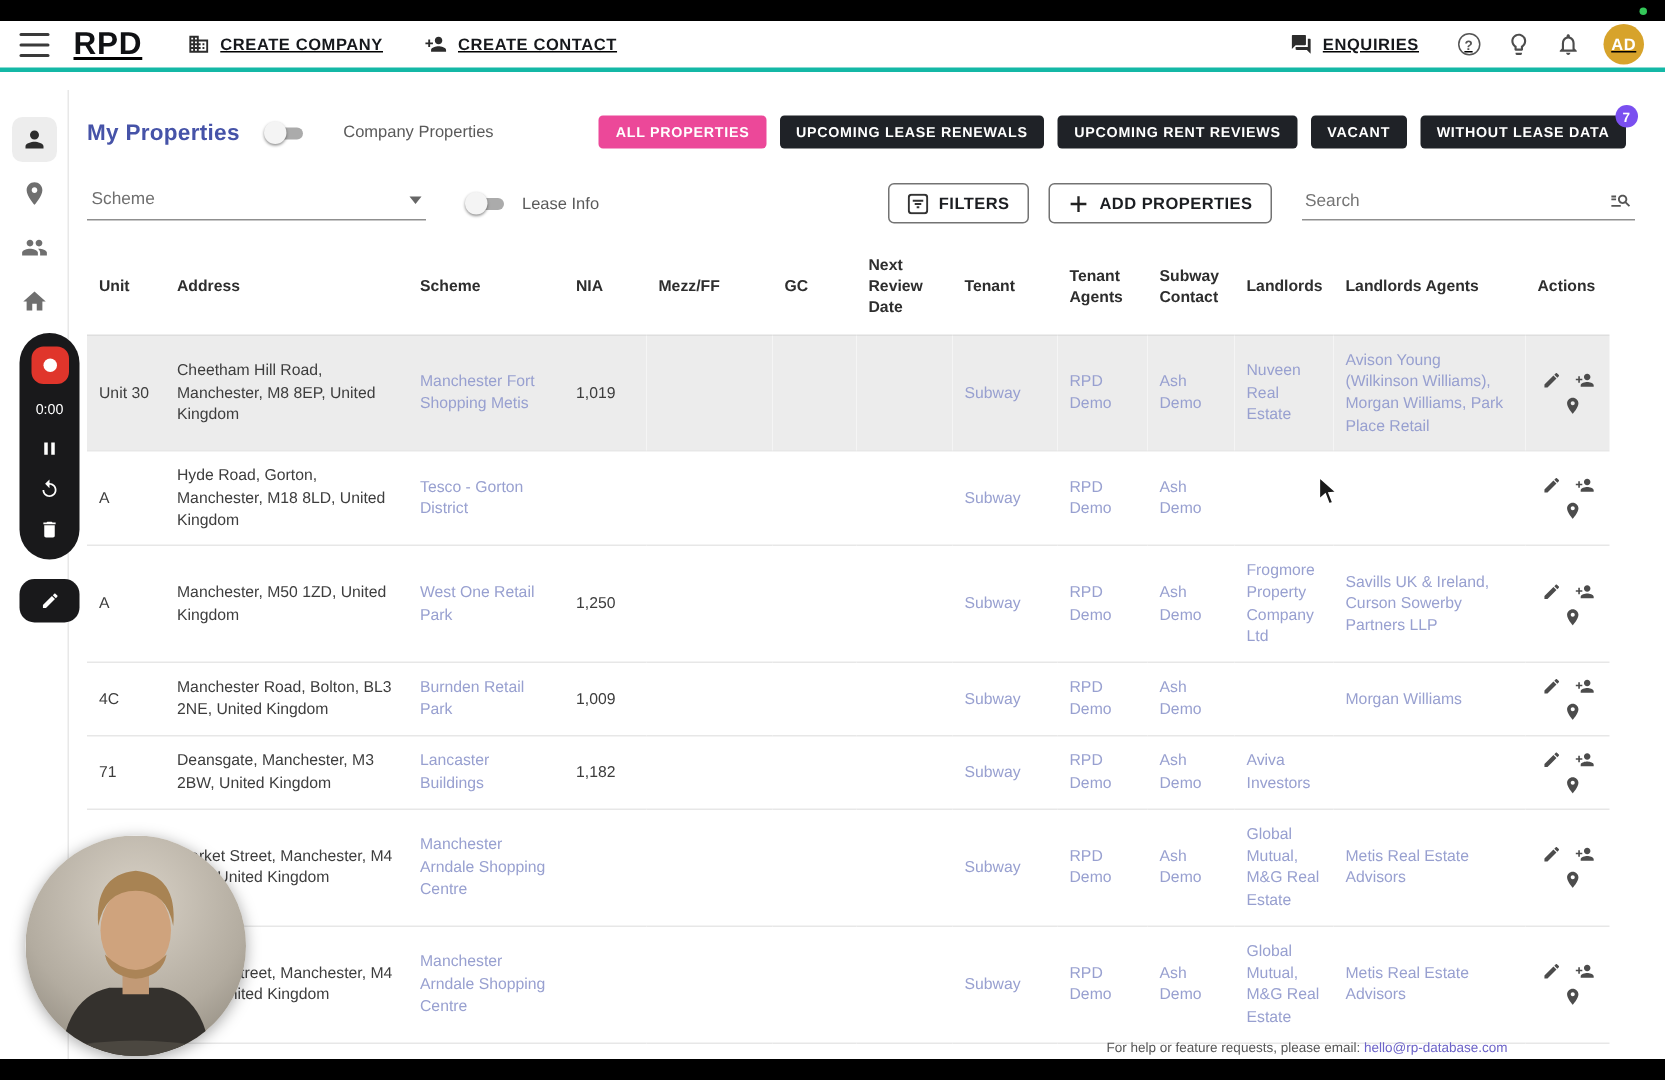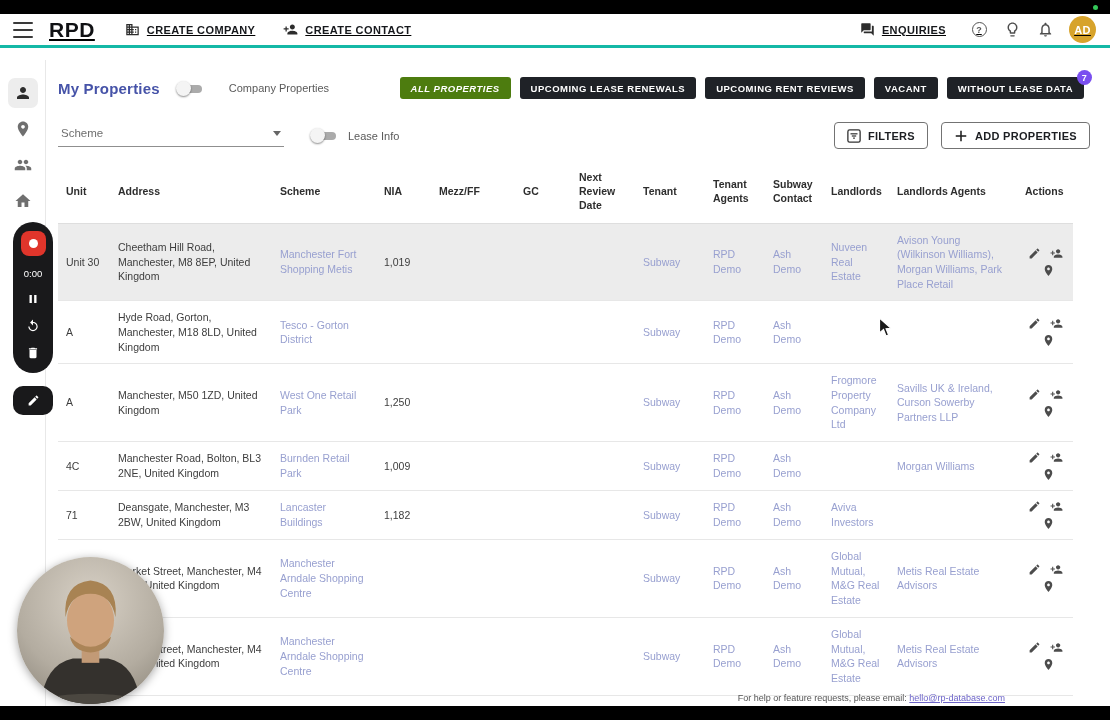--- a/index.html
+++ b/index.html
@@ -37,21 +37,21 @@
   .row1 { display:flex; align-items:center; margin:17px 26px 0 12px; }
   .page-title { font-size:15px; font-weight:700; color:#4653a8; letter-spacing:.2px; }
   .toggle-group { display:flex; align-items:center; gap:24px; margin-left:16px; }
   .toggle-label { font-size:11px; color:#5a5a5a; }
   .switch { position:relative; width:29px; height:15px; flex:0 0 auto; cursor:pointer; }
   .switch-track { position:absolute; left:3px; top:4px; width:23px; height:8px; border-radius:4px; background:#ababab; }
   .switch-knob { position:absolute; left:0; top:0; width:15px; height:15px; border-radius:50%; background:#f4f4f4; box-shadow:0 1px 2px rgba(0,0,0,.45); }
 
   .tabs { margin-left:auto; display:flex; gap:9px; }
   .tab { position:relative; height:22px; padding:0 11px; border-radius:3px; color:#fff; font-size:9.5px; font-weight:700; letter-spacing:.5px; display:flex; align-items:center; background:#1f2227; cursor:pointer; white-space:nowrap; }
-  .tab.active { background:#4d7c0f;font-style:italic; }
+  .tab.active { background:#ec4899; }
   .tab-badge { position:absolute; top:-7px; right:-8px; width:15px; height:15px; border-radius:50%; background:#7a4ff0; color:#fff; font-size:9px; font-weight:700; display:flex; align-items:center; justify-content:center; }
 
   .row2 { display:flex; align-items:center; margin:23px 20px 0 12px; }
   .select-underline { width:226px; border-bottom:1px solid #8f8f8f; display:flex; align-items:center; justify-content:space-between; padding:3px 3px 7px; font-size:11.5px; color:#6f6f6f; cursor:pointer; }
   .caret { width:0; height:0; border-left:4px solid transparent; border-right:4px solid transparent; border-top:5px solid #666; }
   .lease-toggle { display:flex; align-items:center; gap:9px; margin-left:26px; }
   .btn-outline { height:27px; border:1px solid #737373; border-radius:4px; display:flex; align-items:center; gap:7px; padding:0 12px; font-size:11px; font-weight:700; letter-spacing:.3px; color:#1c1e22; background:#fff; cursor:pointer; white-space:nowrap; }
   .btn-outline svg { width:14px; height:14px; }
   .filters-btn { margin-left:auto; }
   .add-btn { margin-left:13px; }
@@ -67,21 +67,21 @@
   td { font-size:10.5px; color:#3d3d3d; padding:9px 8px; line-height:1.4; vertical-align:middle; border-bottom:1px solid #e7e7e7; overflow:hidden; }
   tr.row-highlight { background:#ececec; }
   .c-link { color:#98a0d0; }
   .cell-actions .actions-top { display:flex; justify-content:flex-end; gap:9px; padding-right:2px; }
   .pin-row { display:flex; justify-content:flex-end; padding-right:10px; margin-top:4px; }
   .act-icon { width:13px; height:13px; color:#4c4c4c; display:inline-flex; cursor:pointer; }
   .act-icon svg { width:13px; height:13px; fill:currentColor; }
 
   
   .footer-note { position:absolute; right:105px; bottom:17px; font-size:9px; color:#555; z-index:20; }
-  .footer-note a { color:#6c63c8; text-decoration:underline; cursor:pointer; }
+  .footer-note a { color:#6c63c8; cursor:pointer; }
 
   
   .recorder { position:absolute; left:13px; top:222px; width:40px; z-index:30; display:flex; flex-direction:column; align-items:center; }
   .recorder-pill { width:40px; background:#19191b; border-radius:20px; display:flex; flex-direction:column; align-items:center; padding:9px 0 13px; gap:12px; }
   .rec-stop { width:25px; height:25px; background:#e0352b; border-radius:8px; display:flex; align-items:center; justify-content:center; cursor:pointer; }
   .rec-stop-inner { width:9px; height:9px; background:#fff; border-radius:50%; }
   .rec-time { color:#fff; font-size:9.5px; }
   .rec-icon { color:#fff; width:15px; height:15px; display:flex; align-items:center; justify-content:center; cursor:pointer; }
   .rec-icon svg { width:14px; height:14px; fill:#fff; }
   .rec-pen { margin-top:13px; width:40px; height:29px; background:#19191b; border-radius:10px; display:flex; align-items:center; justify-content:center; color:#fff; cursor:pointer; }
@@ -214,20 +214,26 @@
           </svg>
         <span>FILTERS</span>
       </button>
       <button class="btn-outline add-btn">
         <svg viewBox="0 0 16 16">
             <line x1="8" y1="2" x2="8" y2="14" stroke="#222" stroke-width="1.8"></line>
             <line x1="2" y1="8" x2="14" y2="8" stroke="#222" stroke-width="1.8"></line>
           </svg>
         <span>ADD PROPERTIES</span>
       </button>
+      <div class="search-field">
+        <input type="text" placeholder="Search" style="">
+        <svg viewBox="0 0 24 24">
+            <path d="M7 9H2V7h5v2zm0 3H2v-2h5v2zm13.59 7l-3.83-3.83c-.8.52-1.74.83-2.76.83-2.76 0-5-2.24-5-5s2.24-5 5-5 5 2.24 5 5c0 1.02-.31 1.96-.83 2.75L22 17.59 20.59 19zM17 11c0-1.65-1.35-3-3-3s-3 1.35-3 3 1.35 3 3 3 3-1.35 3-3zM2 19h10v-2H2v2z"></path>
+          </svg>
+      </div>
     </div>
 
     <div class="table-wrap">
       <table>
         <colgroup>
           <col style="width:52px">
             <col style="width:162px">
             <col style="width:104px">
             <col style="width:55px">
           <col style="width:84px">

